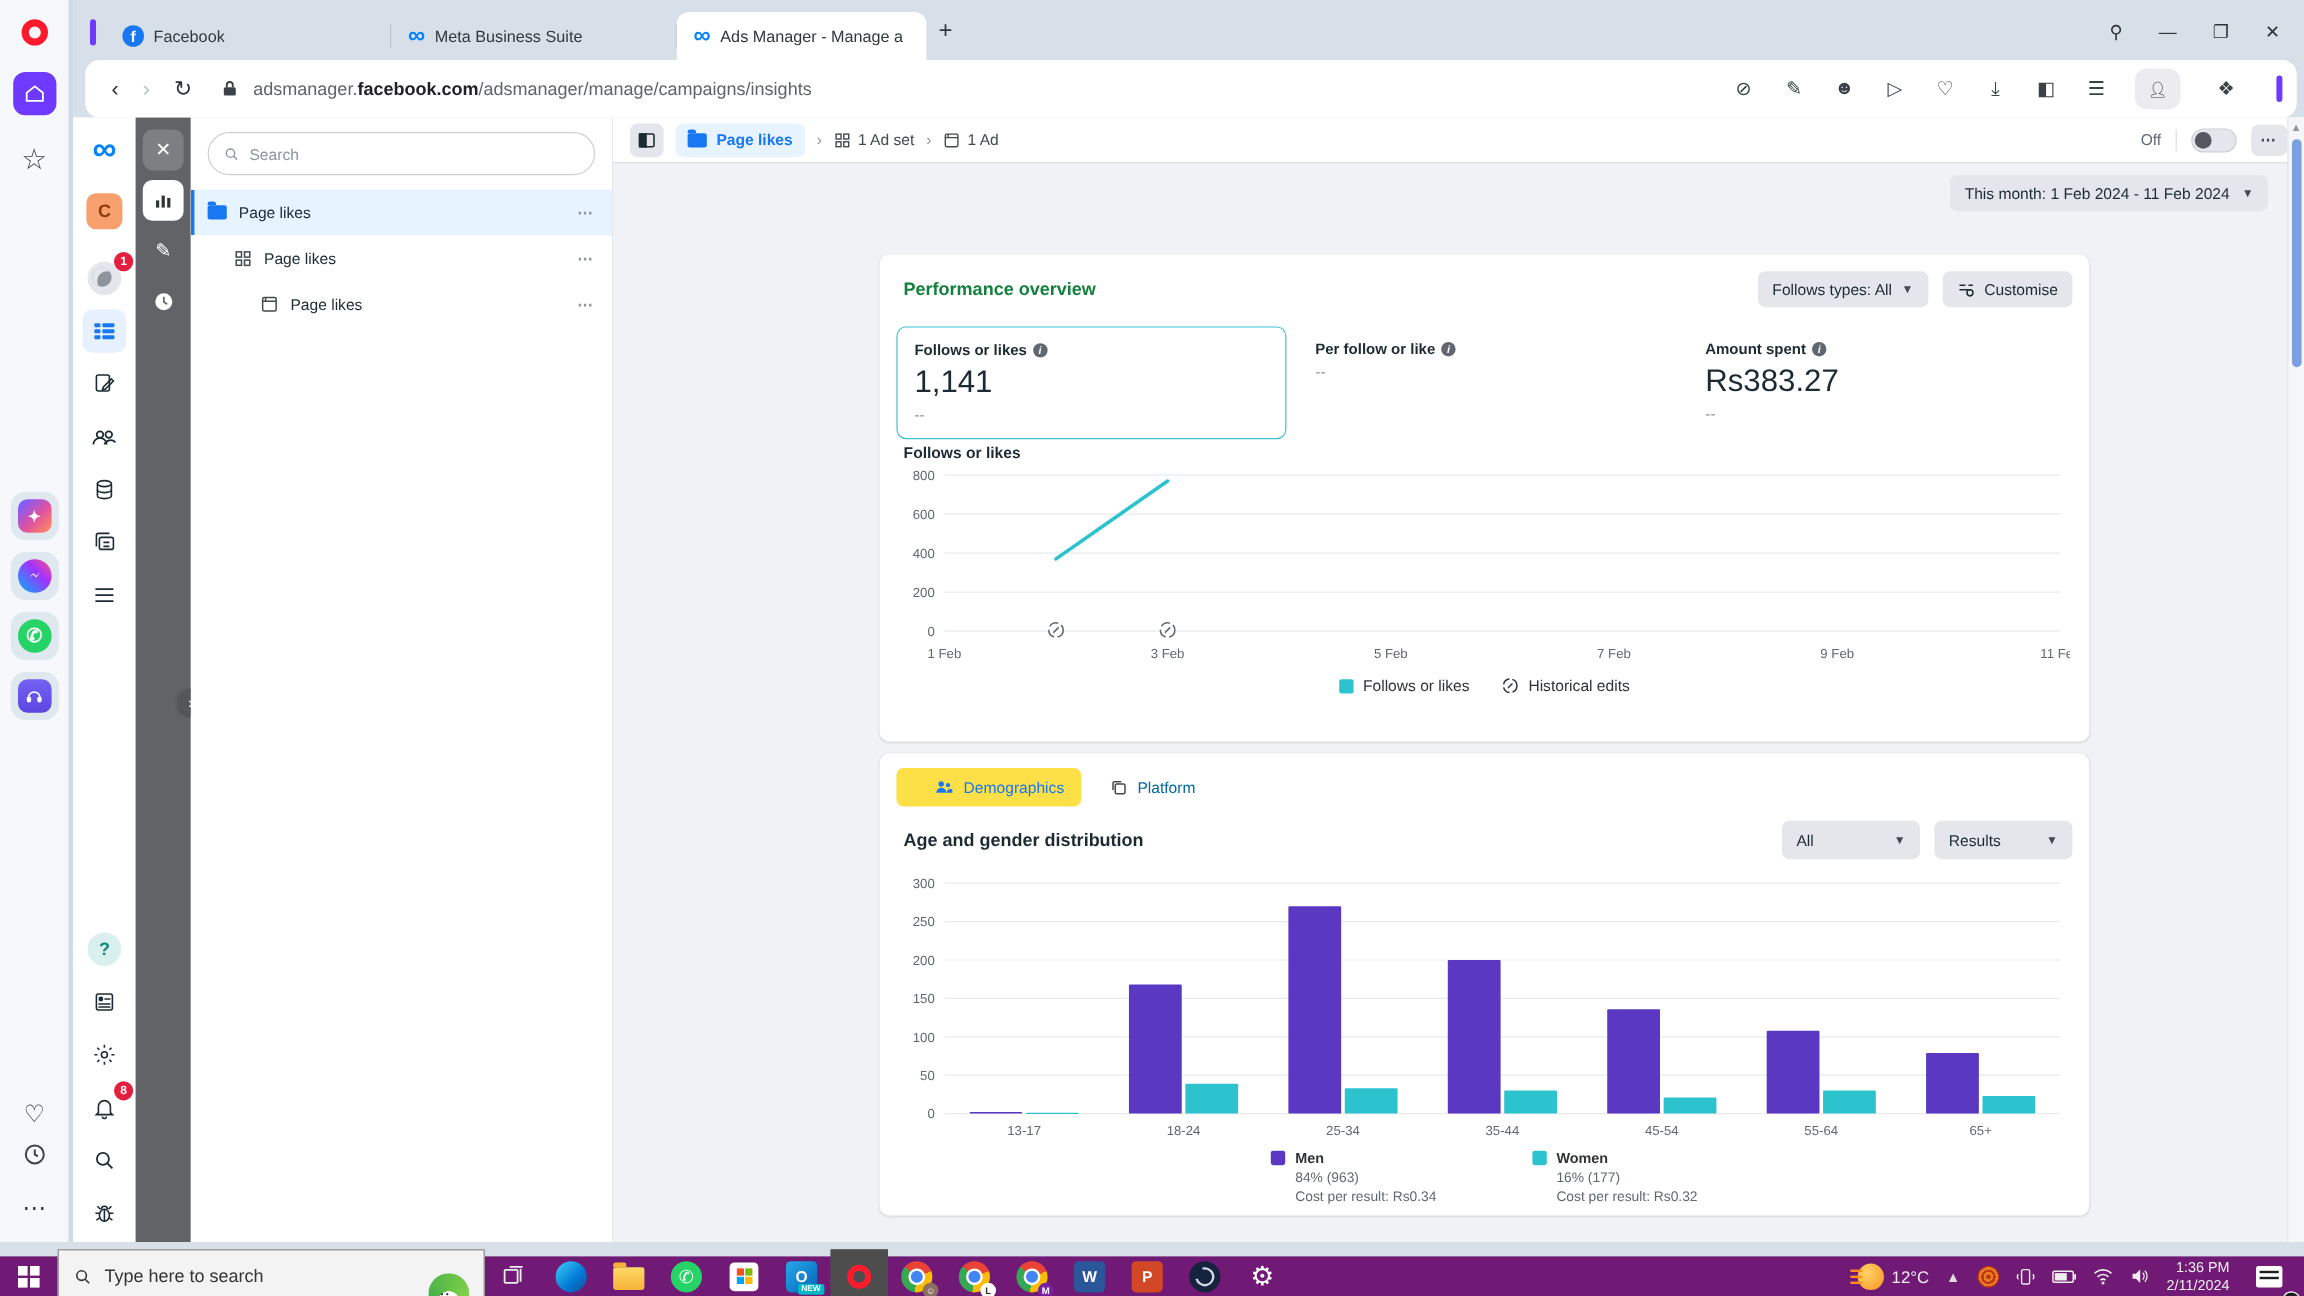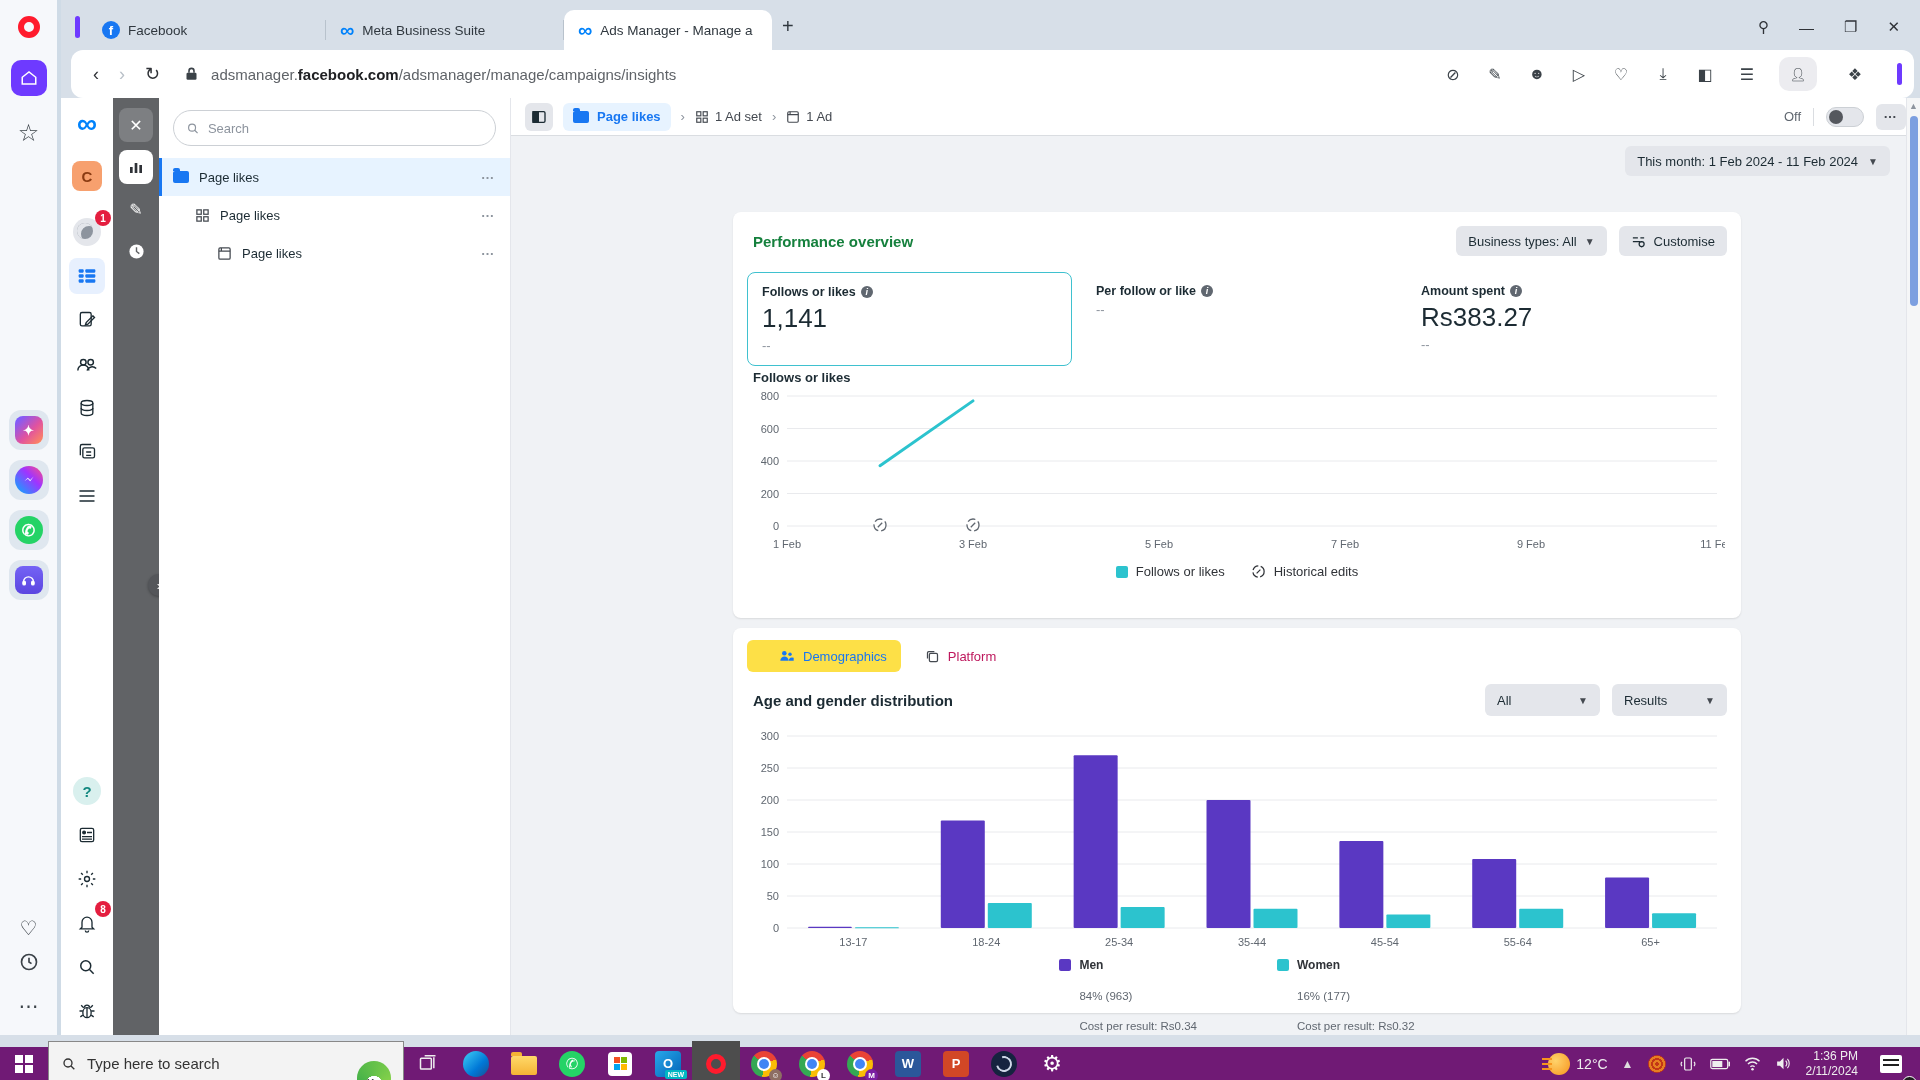--- a/index.html
+++ b/index.html
@@ -123,32 +123,32 @@
   .mb2 { margin-left:10px; } .mb3 { margin-left:0; }
 
   .chart-label { position:absolute; top:158px; left:20px; font-weight:bold; color:#1c2b33; }
   .line-svg { position:absolute; top:176px; left:14px; }
   .chart-legend { position:absolute; top:352px; left:0; right:0; display:flex; justify-content:center; gap:26px; align-items:center; color:#303338; }
   .leg-item { display:flex; align-items:center; gap:8px; }
   .leg-sq { width:12px; height:12px; border-radius:2px; }
   .sq-teal { background:#2cc3ce; } .sq-men { background:#5a38c2; } .sq-women { background:#2cc3ce; }
 
   .demo-tabs { position:absolute; top:12px; left:14px; display:flex; gap:10px; align-items:center; }
-  .demo-tab { height:32px; display:flex; align-items:center; gap:8px; padding:0 14px; border-radius:6px; color:#be185d; cursor:pointer; }
+  .demo-tab { height:32px; display:flex; align-items:center; gap:8px; padding:0 14px; border-radius:6px; color:#0369a1; cursor:pointer; }
   .demo-tab.active { background:#fde047; color:#1877f2; font-weight:normal;padding-left:32px; }
   .demo-headrow { position:absolute; top:56px; left:20px; right:14px; display:flex; align-items:center; }
   .demo-heading { font-size:15px; font-weight:bold; }
   .demo-filters { margin-left:auto; display:flex; gap:12px; }
   .select-pill { width:115px; height:32px; background:#e4e6eb; border-radius:6px; display:flex; align-items:center; padding:0 12px; cursor:pointer; }
   .select-pill .caret { margin-left:auto; }
   .bar-svg { position:absolute; top:98px; left:14px; }
   .demo-legend { position:absolute; top:330px; left:0; right:0; display:flex; justify-content:center; gap:80px; }
   .dleg { font-size:12px; color:#303338; }
   .dleg .row1 { display:flex; align-items:center; gap:8px; font-weight:bold; }
-  .dleg .sub { color:#606770; font-weight:normal; margin:18px 0 0 20px; font-size:11.5px; }
+  .dleg .sub { color:#606770; font-weight:normal; margin:4px 0 0 20px; font-size:11.5px; }
 
   .v-scrollbar { position:absolute; right:0; top:0; bottom:0; width:14px; background:#f5f6f7; border-left:1px solid #e4e6eb; }
   .v-scrollbar .up { color:#8d949e; font-size:9px; text-align:center; margin-top:3px; }
   .v-thumb { position:absolute; top:18px; left:3px; width:8px; height:190px; border-radius:4px; background:#7c9fe0; cursor:pointer; }
 
   .tick { fill:#606770; font-size:11px; font-family:"Liberation Sans", sans-serif; }
 
   
   .taskbar { position:absolute; left:0; right:0; bottom:0; height:33px; background:#701a75; display:flex; align-items:center; color:#eee; }
   .tb-btn { width:48px; height:45px; display:flex; align-items:center; justify-content:center; position:relative; cursor:pointer; }
@@ -484,21 +484,21 @@
           <div class="date-pill">
             <span>This month: 1 Feb 2024 - 11 Feb 2024</span>
             <span class="caret">▼</span>
           </div>
 
           <section class="card card-perf">
             <div class="perf-head">
               <span class="card-title">Performance overview</span>
               <div class="head-btns">
                 <div class="pill-btn">
-                  <span>Business types: All</span>
+                  <span>Follows types: All</span>
                   <span class="caret">▼</span>
                 </div>
                 <div class="pill-btn">
                   <svg width="15" height="15" viewBox="0 0 24 24" fill="none" stroke="#1c2b33" stroke-width="2">
                       <path d="M3 6 h8 M15 6 h6 M3 12 h12"></path>
                       <circle cx="17" cy="16" r="4"></circle>
                       <path d="M17 13 v-2 M17 21 v-1"></path>
                     </svg>
                   <span>Customise</span>
                 </div>

